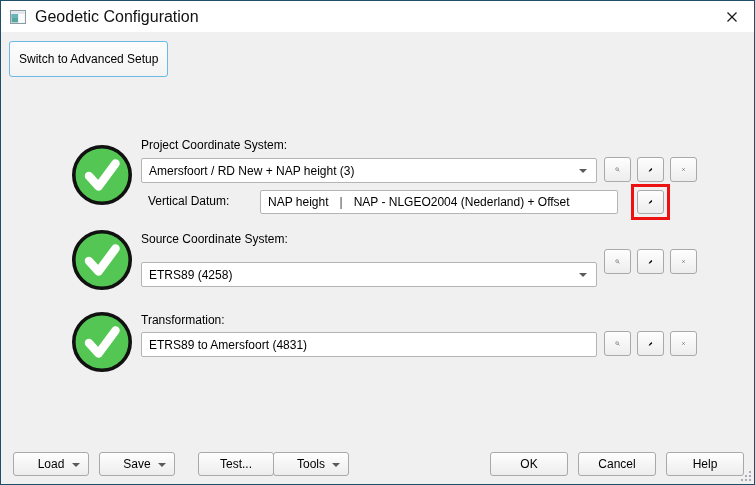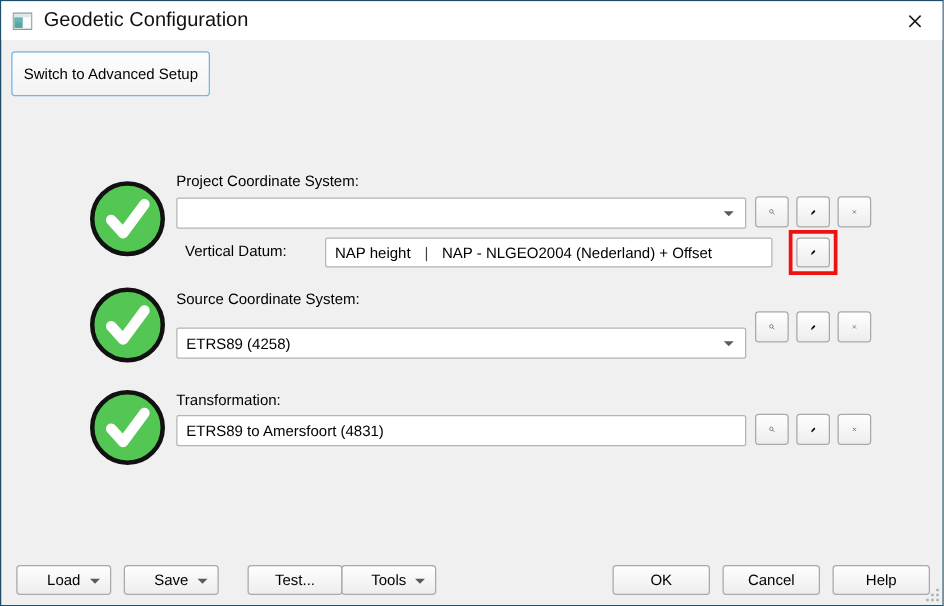--- a/index.html
+++ b/index.html
@@ -102,20 +102,21 @@
   </span>
   <span class="status s3">
     <svg width="62" height="62" viewBox="0 0 62 62">
       <circle cx="31" cy="31" r="28.2" style="fill:var(--check-green);stroke:var(--check-outline)" stroke-width="3.6"></circle>
       <path d="M18 32 L27.5 42.5 L44.5 19.5" fill="none" stroke="#fff" stroke-width="8.5" stroke-linecap="round" stroke-linejoin="round"></path>
     </svg>
   </span>
 
   <span class="lbl l1">Project Coordinate System:</span>
   <div class="combo c1">
+    <span>Amersfoort / RD New + NAP height (3)</span>
     <span class="drop-arrow"></span>
   </div>
   <button class="btn tool b-search1">
     <svg width="17" height="17" viewBox="0 0 17 17">
       <circle cx="7" cy="7" r="4.7" fill="none" stroke="#3a3a3a" stroke-width="1.5"></circle>
       <line x1="10.6" y1="10.6" x2="14.6" y2="14.6" stroke="#3a3a3a" stroke-width="1.6" stroke-linecap="round"></line>
     </svg>
   </button>
   <button class="btn tool b-edit1">
     <svg width="18" height="18" viewBox="0 0 18 18">

